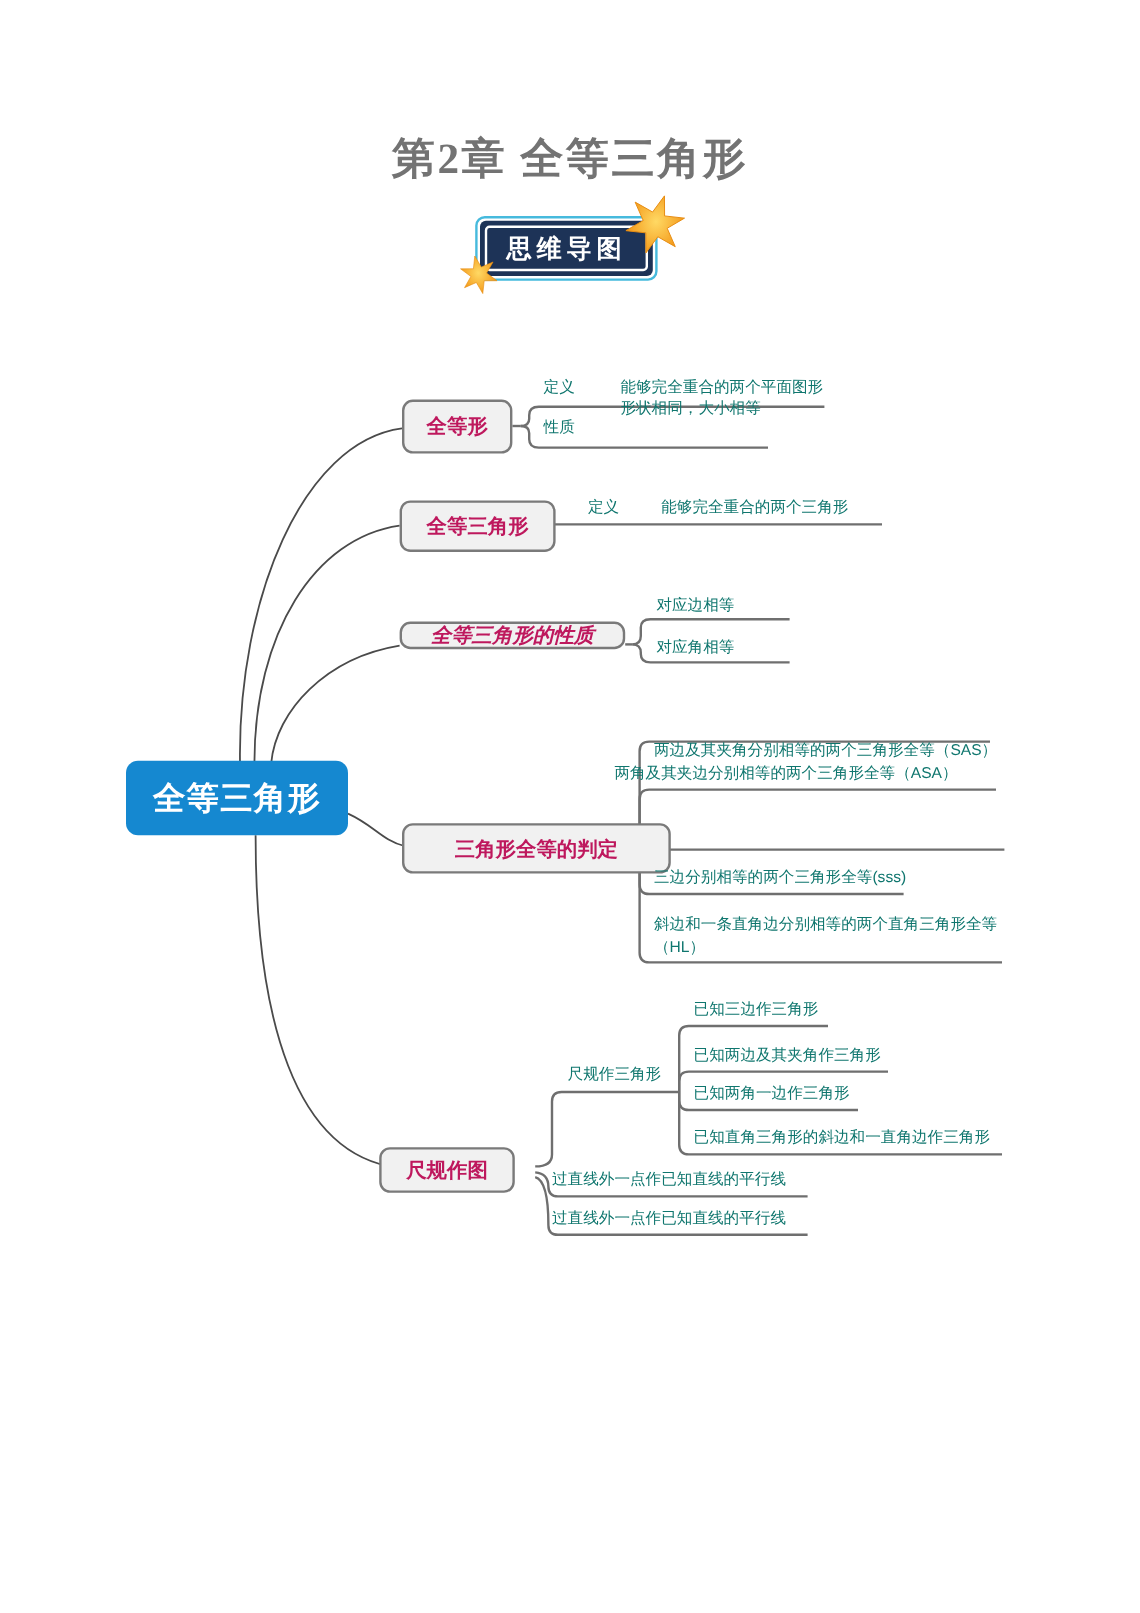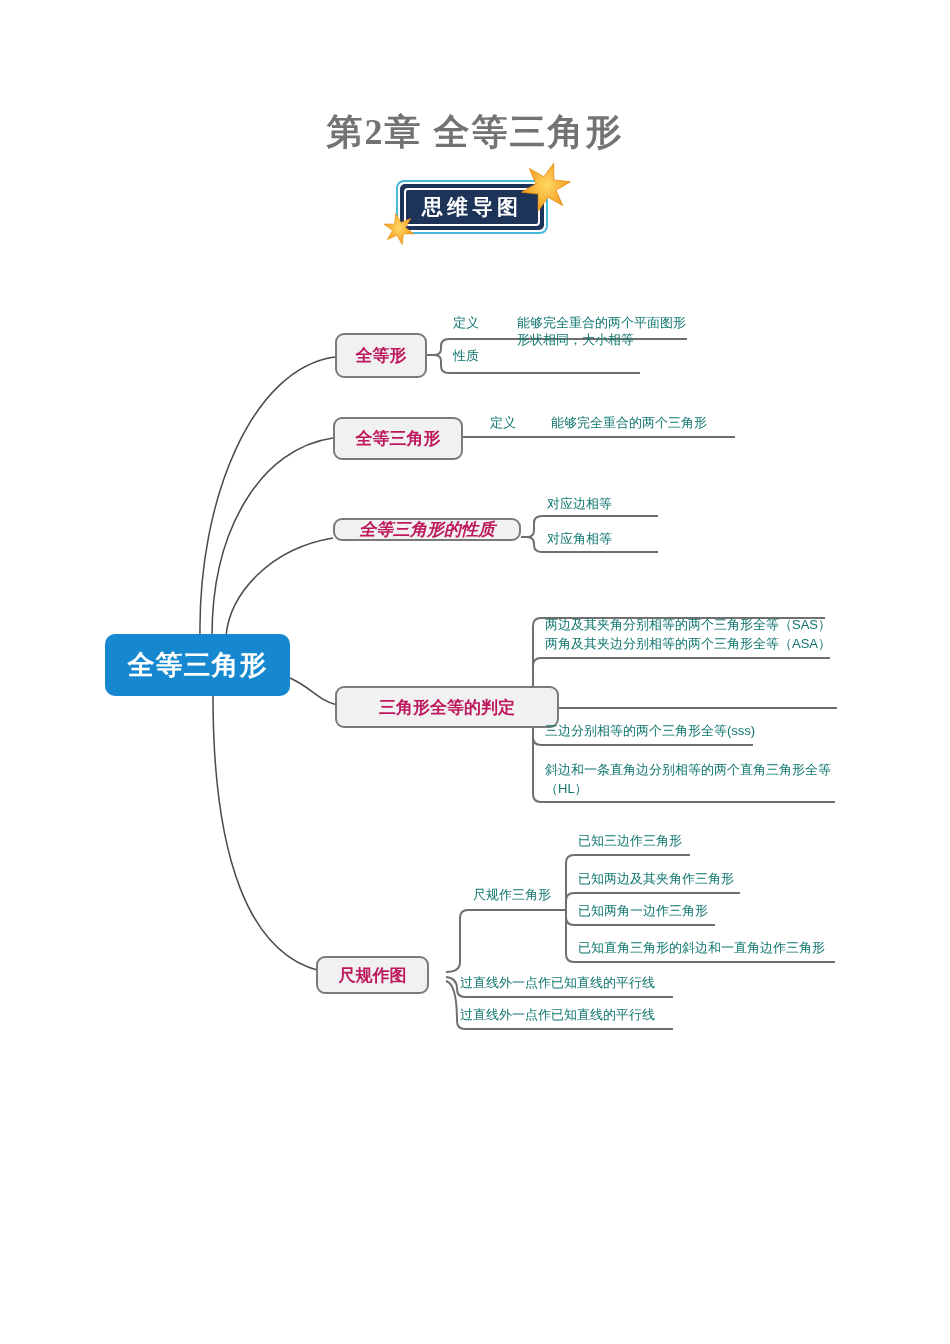--- a/index.html
+++ b/index.html
@@ -126,21 +126,21 @@
   <div class="leaf" style="left:453px;top:349px;">性质</div>
   <div class="leaf" style="left:517px;top:333px;">形状相同，大小相等</div>
 
   <div class="leaf" style="left:490px;top:416px;">定义</div>
   <div class="leaf" style="left:551px;top:416px;">能够完全重合的两个三角形</div>
 
   <div class="leaf" style="left:547px;top:497px;">对应边相等</div>
   <div class="leaf" style="left:547px;top:532px;">对应角相等</div>
 
   <div class="leaf" style="left:545px;top:597px;margin-top:21px;">两边及其夹角分别相等的两个三角形全等（SAS）</div>
-  <div class="leaf" style="left:545px;top:637px;">两角及其夹边分别相等的两个三角形全等（ASA）</div>
+  <div class="leaf" style="left:512px;top:637px;">两角及其夹边分别相等的两个三角形全等（ASA）</div>
   <div class="leaf" style="left:545px;top:724px;">三边分别相等的两个三角形全等(sss)</div>
   <div class="leaf wrap" style="left:545px;top:760px;">斜边和一条直角边分别相等的两个直角三角形全等（HL）</div>
 
   <div class="leaf" style="left:473px;top:888px;">尺规作三角形</div>
   <div class="leaf" style="left:578px;top:834px;">已知三边作三角形</div>
   <div class="leaf" style="left:578px;top:872px;">已知两边及其夹角作三角形</div>
   <div class="leaf" style="left:578px;top:904px;">已知两角一边作三角形</div>
   <div class="leaf" style="left:578px;top:941px;">已知直角三角形的斜边和一直角边作三角形</div>
   <div class="leaf" style="left:460px;top:976px;">过直线外一点作已知直线的平行线</div>
   <div class="leaf" style="left:460px;top:1008px;">过直线外一点作已知直线的平行线</div>

